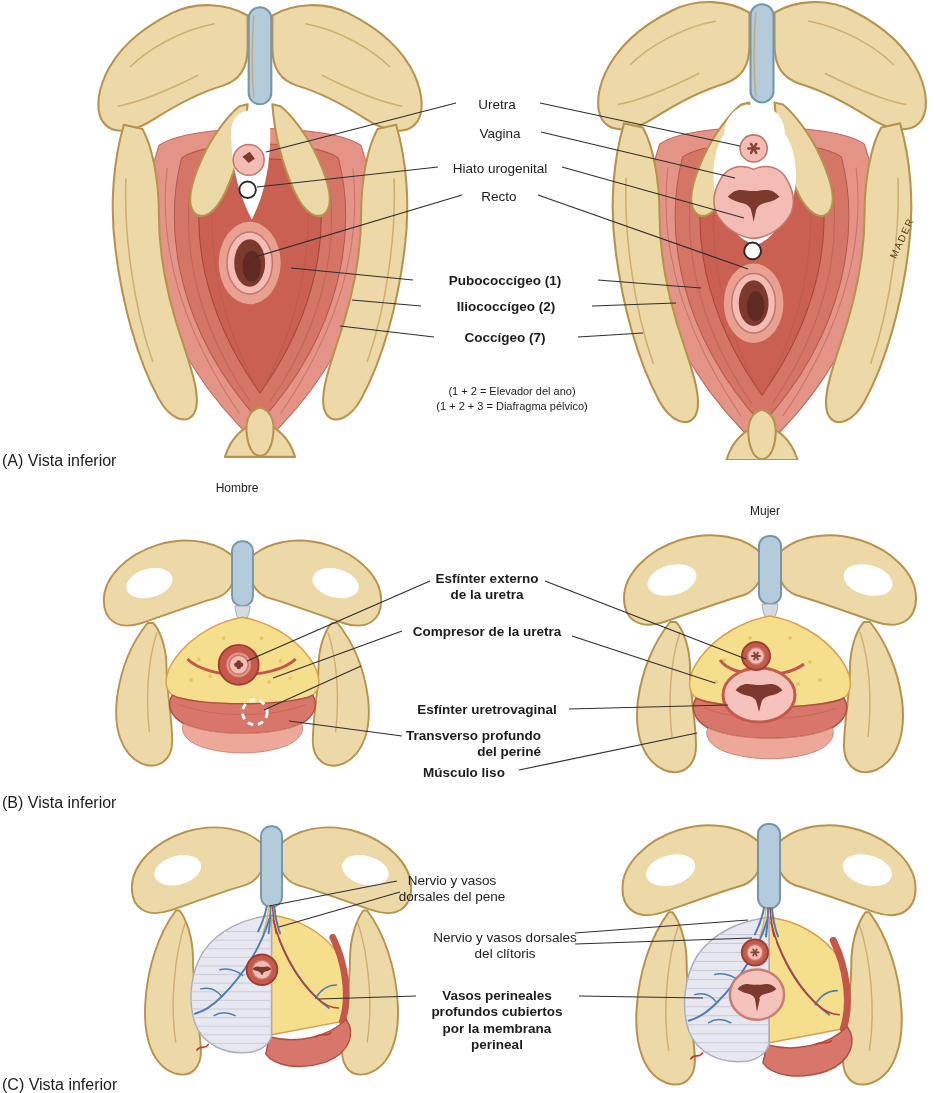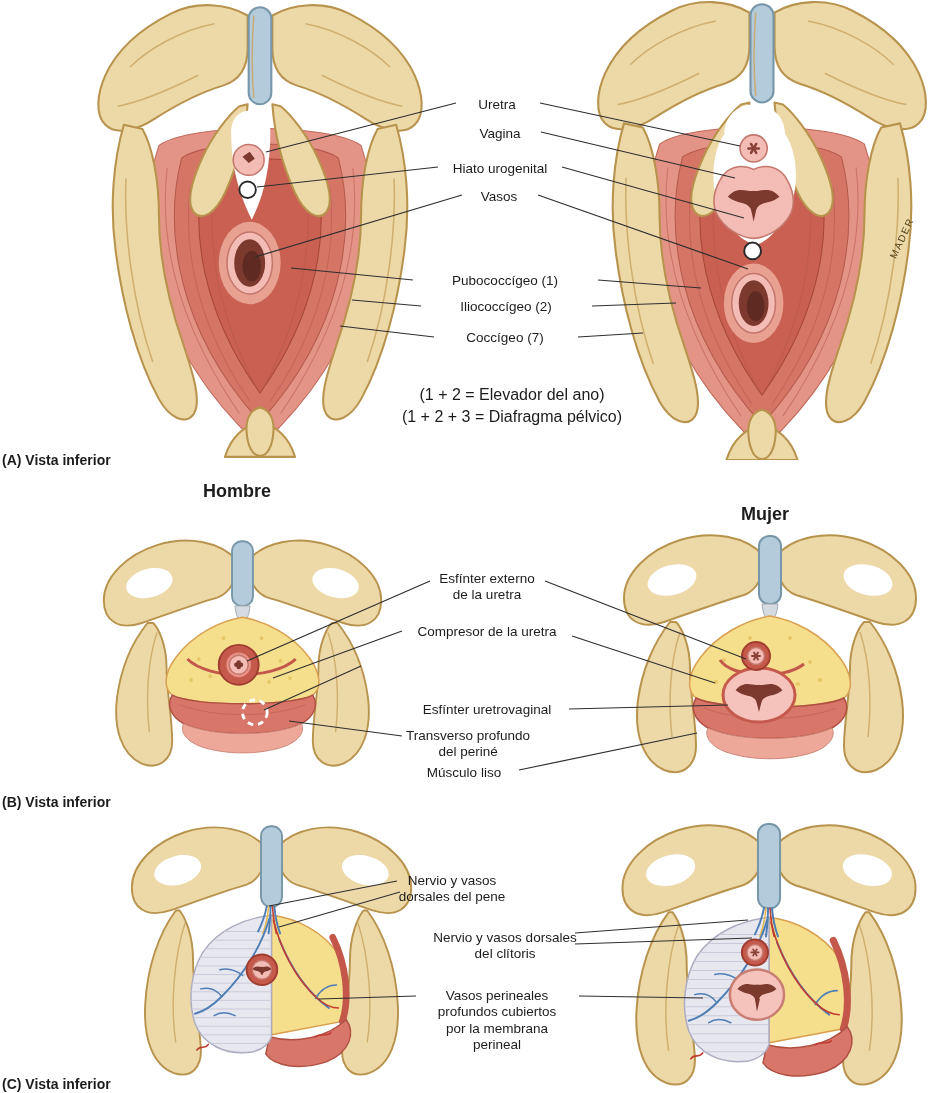--- a/index.html
+++ b/index.html
@@ -2,24 +2,24 @@
 <html><head>
 <meta charset="utf-8">
 <style>
   html,body{margin:0;padding:0;background:#fff;}
   .canvas{position:relative;width:934px;height:1093px;background:#fff;overflow:hidden;
           font-family:"Liberation Sans",sans-serif;color:#1c1c1c;}
   .fig{position:absolute;}
   .overlay{position:absolute;left:0;top:0;pointer-events:none;}
   .lbl{position:absolute;font-size:13.5px;line-height:1.22;text-align:center;
        white-space:pre-line;transform:translateX(-50%);}
-  .b{font-weight:normal;}
-  .cap{position:absolute;font-size:14px;font-weight:bold;white-space:nowrap;text-align:right;}
-  .sex{position:absolute;font-size:18px;font-weight:bold;transform:translateX(-50%);}
-  .note{position:absolute;font-size:16px;line-height:1.35;text-align:center;
+  .b{font-weight:bold;}
+  .cap{position:absolute;font-size:16px;font-weight:normal;white-space:nowrap;text-align:right;}
+  .sex{position:absolute;font-size:12px;font-weight:normal;transform:translateX(-50%);}
+  .note{position:absolute;font-size:11px;line-height:1.35;text-align:center;
         white-space:pre-line;transform:translateX(-50%);}
   
   .bone{fill:#EDD9A8;stroke:#B8934E;stroke-width:2;stroke-linejoin:round;}
   .boneline{fill:none;stroke:#CBA765;stroke-width:1.5;opacity:.85;}
   .sym{fill:#B3CBDA;stroke:#7796A8;stroke-width:2;}
   .mus1{fill:#E49486;stroke:#C06A5B;stroke-width:1;}
   .mus2{fill:#D47566;stroke:#B45A4C;stroke-width:1;}
   .mus3{fill:#C96052;stroke:#A84736;stroke-width:1;}
   .mstri{fill:none;stroke:#B4584A;stroke-width:1;opacity:.55;}
   .fat{fill:#F6DF8C;stroke:#D9A050;stroke-width:1.5;}
@@ -264,35 +264,35 @@
     <line class="ldr" x1="400" y1="892" x2="279" y2="927"></line>
     <line class="ldr" x1="575" y1="933" x2="748" y2="920"></line>
     <line class="ldr" x1="575" y1="944" x2="752" y2="938"></line>
     <line class="ldr" x1="416" y1="996" x2="319" y2="999"></line>
     <line class="ldr" x1="579" y1="996" x2="703" y2="998"></line>
   </svg>
 
   <div class="lbl" style="left:497px;top:97px">Uretra</div>
   <div class="lbl" style="left:500px;top:126px">Vagina</div>
   <div class="lbl" style="left:500px;top:161px">Hiato urogenital</div>
-  <div class="lbl" style="left:499px;top:189px">Vasos</div>
+  <div class="lbl" style="left:499px;top:189px">Recto</div>
   <div class="lbl b" style="left:505px;top:273px">Pubococcígeo (1)</div>
   <div class="lbl b" style="left:506px;top:299px">Iliococcígeo (2)</div>
   <div class="lbl b" style="left:505px;top:330px">Coccígeo (7)</div>
   <div class="note" style="left:512px;top:384px">(1 + 2 = Elevador del ano)
 (1 + 2 + 3 = Diafragma pélvico)</div>
   <div class="cap" style="left:2px;top:452px">(A) Vista inferior</div>
   <div class="sex" style="left:237px;top:481px">Hombre</div>
   <div class="sex" style="left:765px;top:504px">Mujer</div>
 
   <div class="lbl b" style="left:487px;top:571px">Esfínter externo
 de la uretra</div>
   <div class="lbl b" style="left:487px;top:624px">Compresor de la uretra</div>
   <div class="lbl b" style="left:487px;top:702px">Esfínter uretrovaginal</div>
-  <div class="lbl b" style="left:406px;top:728px;transform:none;text-align:center">Transverso profundo
+  <div class="lbl b" style="left:406px;top:728px;transform:none;text-align:right">Transverso profundo
 del periné</div>
   <div class="lbl b" style="left:464px;top:765px">Músculo liso</div>
   <div class="cap" style="left:2px;top:794px">(B) Vista inferior</div>
 
   <div class="lbl" style="left:452px;top:873px">Nervio y vasos
 dorsales del pene</div>
   <div class="lbl b" style="left:497px;top:988px">Vasos perineales
 profundos cubiertos
 por la membrana
 perineal</div>

